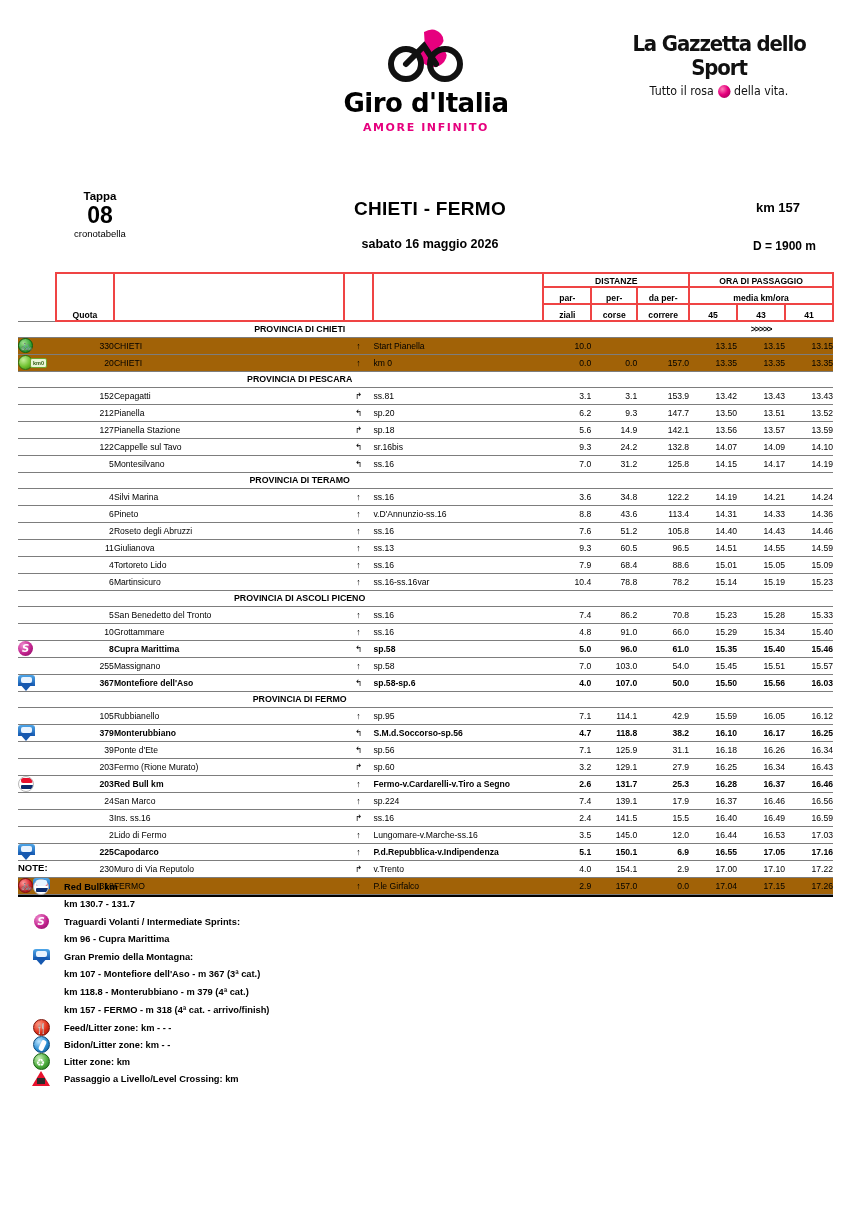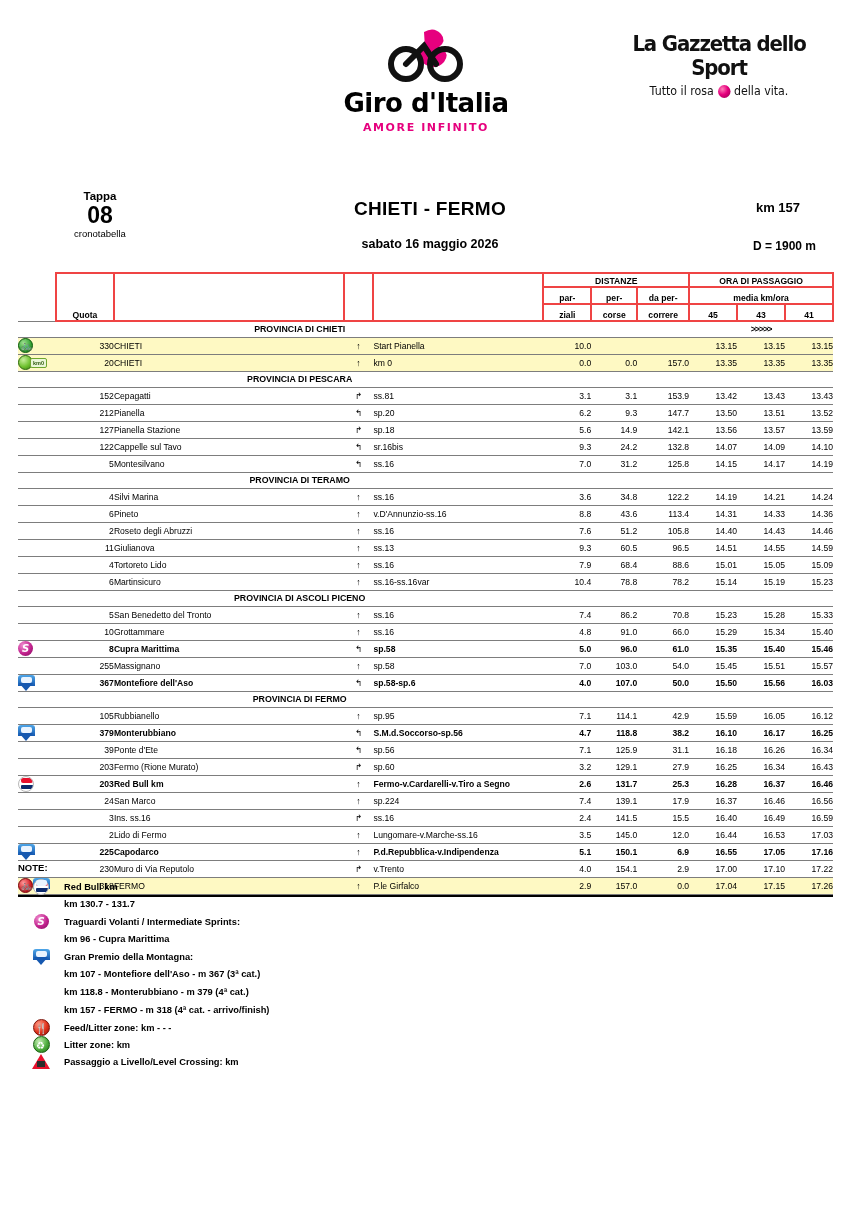--- a/index.html
+++ b/index.html
@@ -113,21 +113,21 @@
   .prov .prov-name { text-align: center; }
   .prov .chev { text-align: center; font-weight: bold; letter-spacing: -1px; }
 
   
   tr.row td {
     height: 17px;
     border-bottom: 1px solid #7d7d7d;
     font-size: 8.6px;
     white-space: nowrap;
   }
-  tr.row.shaded td { background: #fef9c3; }
+  tr.row.shaded td { background: #a16207; }
   tr.row.shaded td.num, tr.row.shaded td.place { font-weight: normal; }
   td.icons { text-align: left; padding-left: 2px; }
   td.quota { text-align: right; padding-right: 10px; }
   td.place { text-align: left; padding-left: 6px; }
   td.arrow { text-align: center; font-size: 10px; }
   td.road  { text-align: left; padding-left: 4px; }
   td.num   { text-align: right; padding-right: 10px; }
   td.hour  { text-align: right; padding-right: 11px; }
   .thickline td { border-bottom: 2px solid #000 !important; height: 0; padding: 0; }
 
@@ -737,20 +737,26 @@
       <div class="note-sub">km 118.8 - Monterubbiano - m 379  (4ª cat.)</div>
       <div class="note-sub">km 157 - FERMO - m 318  (4ª cat. - arrivo/finish)</div>
       <div class="note-line">
         <span class="note-ico">
           <span class="ico ico-feed"></span>
         </span>
         <span class="note-txt">Feed/Litter zone: km  -  - -</span>
       </div>
       <div class="note-line">
         <span class="note-ico">
+          <span class="ico ico-bidon"></span>
+        </span>
+        <span class="note-txt">Bidon/Litter zone: km  -  -</span>
+      </div>
+      <div class="note-line">
+        <span class="note-ico">
           <span class="ico ico-litter"></span>
         </span>
         <span class="note-txt">Litter zone: km</span>
       </div>
       <div class="note-line">
         <span class="note-ico">
           <span class="ico ico-cross"></span>
         </span>
         <span class="note-txt">Passaggio a Livello/Level Crossing: km</span>
       </div>

